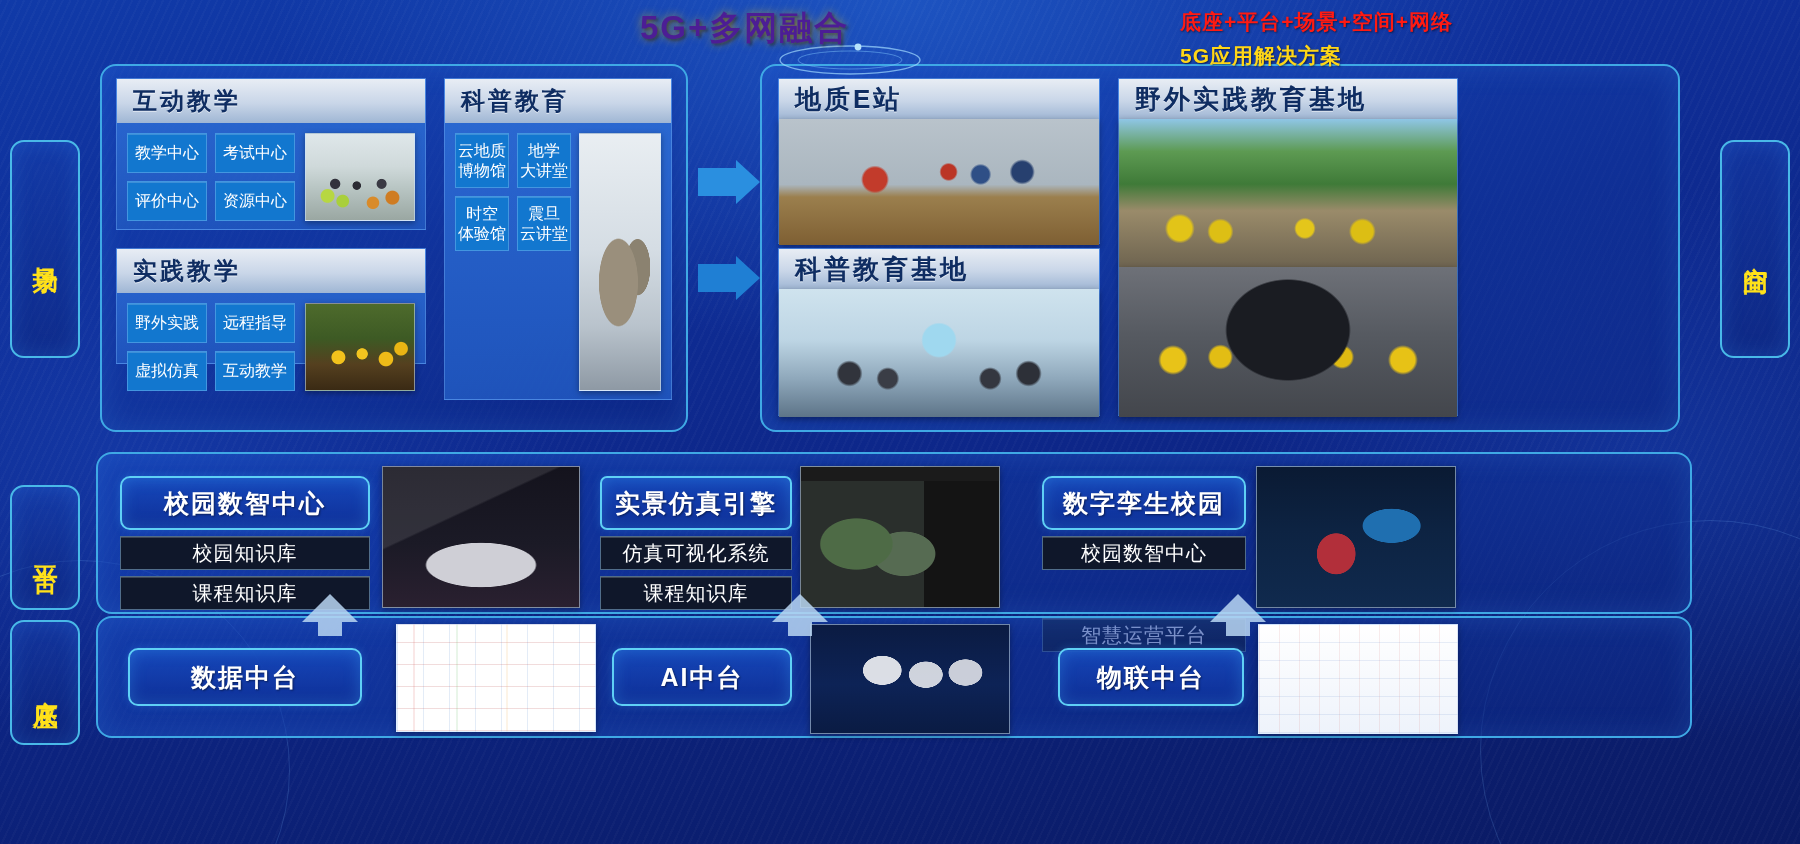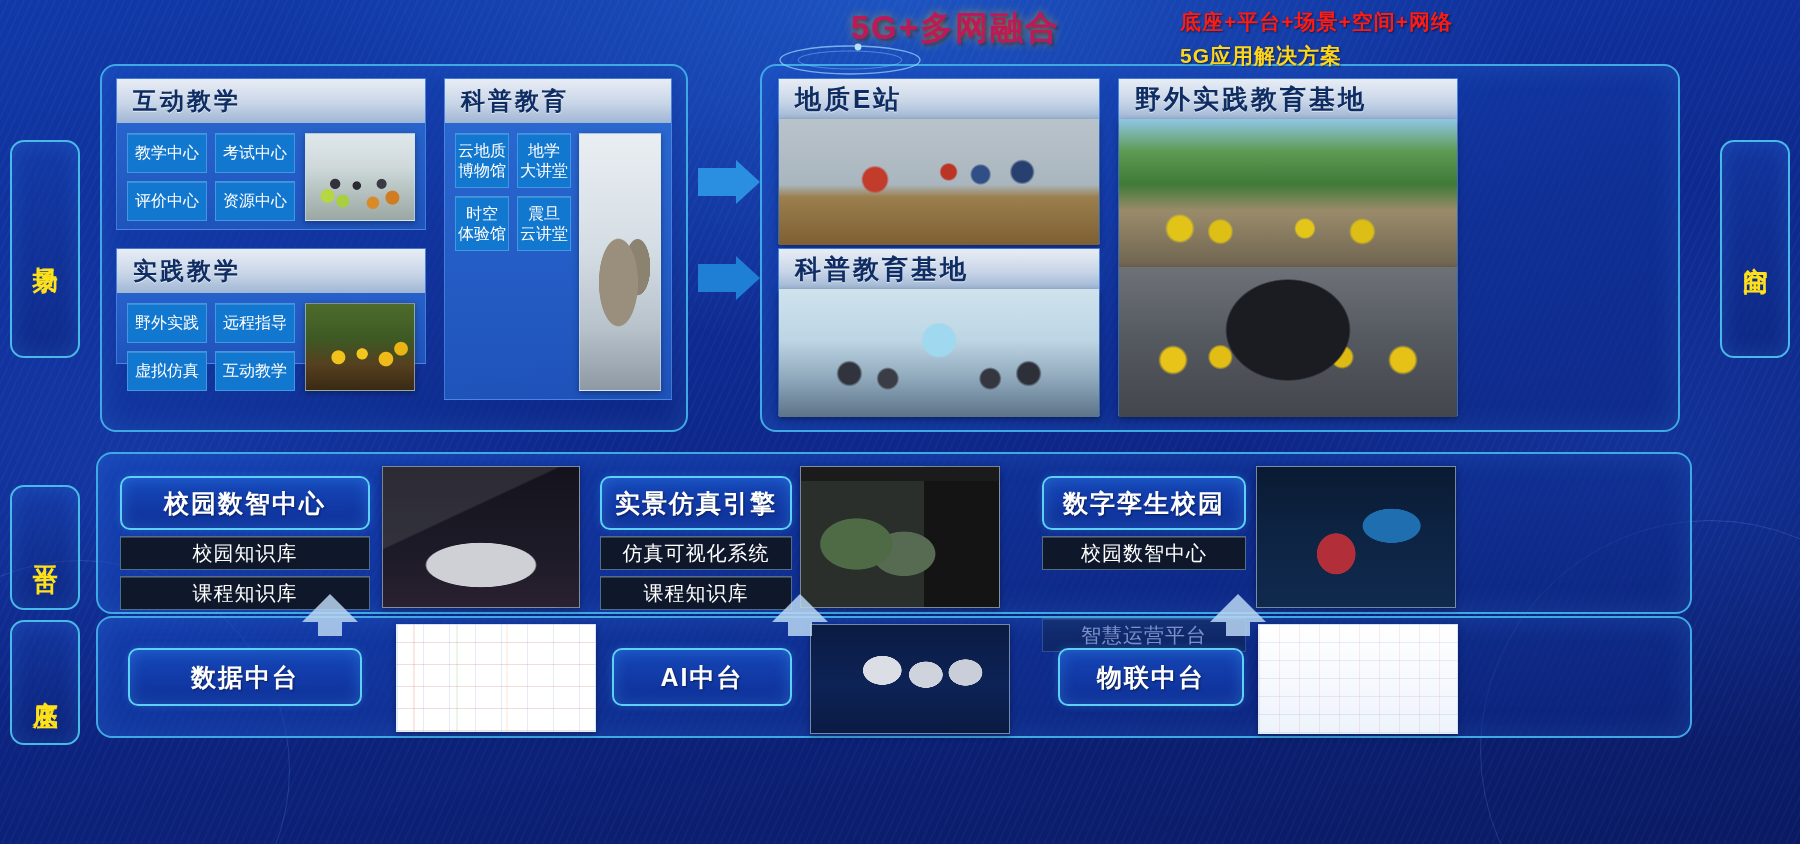--- a/index.html
+++ b/index.html
@@ -19,22 +19,22 @@
   
   body::before{
     content:""; position:absolute; inset:0; pointer-events:none;
     background: repeating-linear-gradient(115deg, rgba(255,255,255,0.025) 0 2px, rgba(255,255,255,0) 2px 7px);
   }
 
   .stage { position: absolute; inset: 0; }
 
   
   .title-main{
-    position:absolute; left:640px; top:6px; width:420px; text-align:right;
-    font-size:33px; font-weight:bold; color:#be185d; letter-spacing:2px;
+    position:absolute; left:640px; top:6px; width:420px; text-align:left;
+    font-size:33px; font-weight:bold; color:#4c1d95; letter-spacing:2px;
     text-shadow:0 0 10px rgba(255,200,0,0.55), 2px 2px 3px rgba(0,0,0,.45);
     z-index:9;
   }
   .title-ring{
     position:absolute; left:772px; top:40px; width:156px; height:40px; z-index:5; opacity:.95;
   }
   .subtitle{
     position:absolute; left:1180px; top:8px; width:420px; text-align:left; z-index:9;
   }
   .subtitle .line1{ font-size:21px; font-weight:bold; color:#FF1A12; letter-spacing:1px;
@@ -319,21 +319,21 @@
     <div class="photo ph-tunnel" style="height:150px;margin:0;border:none;"></div>
   </div>
 
   <div class="group-frame" id="frame-platform"></div>
 
   <div class="neon-pill" style="position:absolute;left:120px;top:476px;width:250px;height:54px;">校园数智中心</div>
   <div class="bar-btn" style="position:absolute;left:120px;top:536px;width:250px;height:34px;">校园知识库</div>
   <div class="bar-btn" style="position:absolute;left:120px;top:576px;width:250px;height:34px;">课程知识库</div>
   <div class="photo ph-smartroom" style="position:absolute;left:382px;top:466px;width:198px;height:142px;"></div>
 
-  <div class="neon-pill" style="position:absolute;left:600px;top:476px;width:192px;height:54px;">实景仿真引擎</div>
+  <div class="neon-pill" style="position:absolute;left:600px;top:476px;width:192px;height:54px;border-radius:7px;">实景仿真引擎</div>
   <div class="bar-btn" style="position:absolute;left:600px;top:536px;width:192px;height:34px;">仿真可视化系统</div>
   <div class="bar-btn" style="position:absolute;left:600px;top:576px;width:192px;height:34px;">课程知识库</div>
   <div class="photo ph-simviewer" style="position:absolute;left:800px;top:466px;width:200px;height:142px;"></div>
 
   <div class="neon-pill" style="position:absolute;left:1042px;top:476px;width:204px;height:54px;">数字孪生校园</div>
   <div class="bar-btn" style="position:absolute;left:1042px;top:536px;width:204px;height:34px;">校园数智中心</div>
   <div class="bar-btn" style="position:absolute;left:1042px;top:576px;width:204px;height:34px;margin-top:42px;">智慧运营平台</div>
   <div class="photo ph-twincampus" style="position:absolute;left:1256px;top:466px;width:200px;height:142px;"></div>
 
   <div class="group-frame" id="frame-base"></div>

